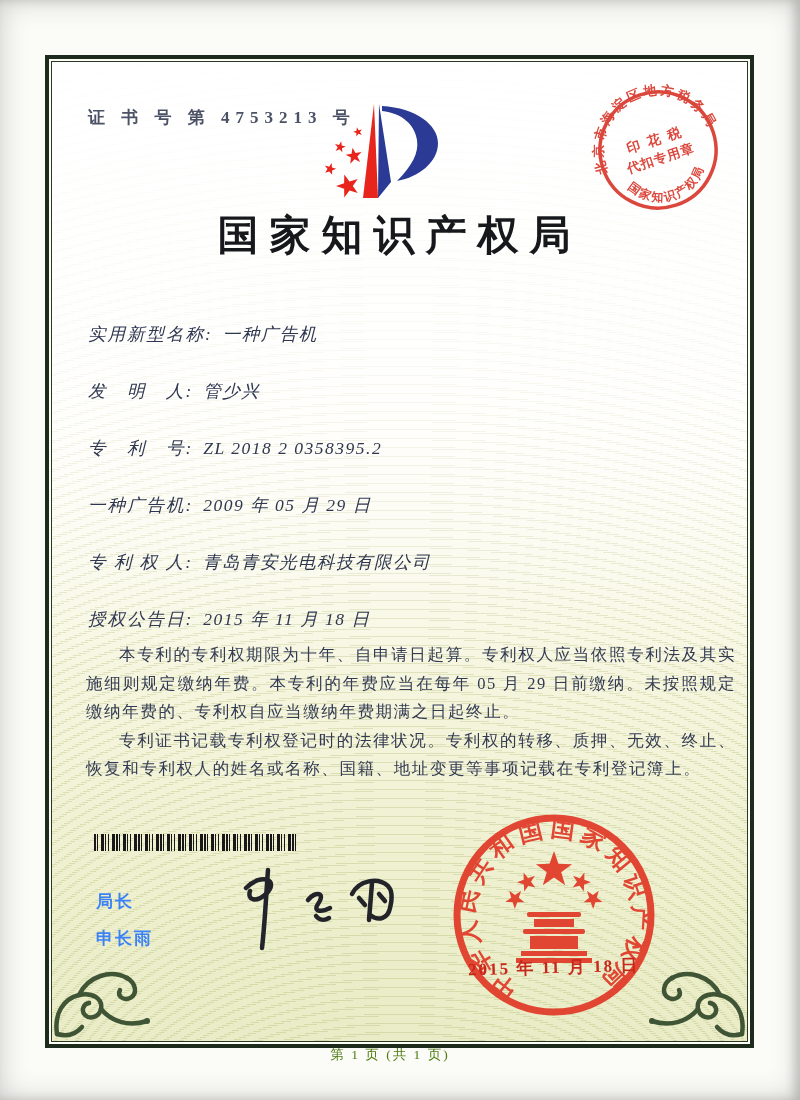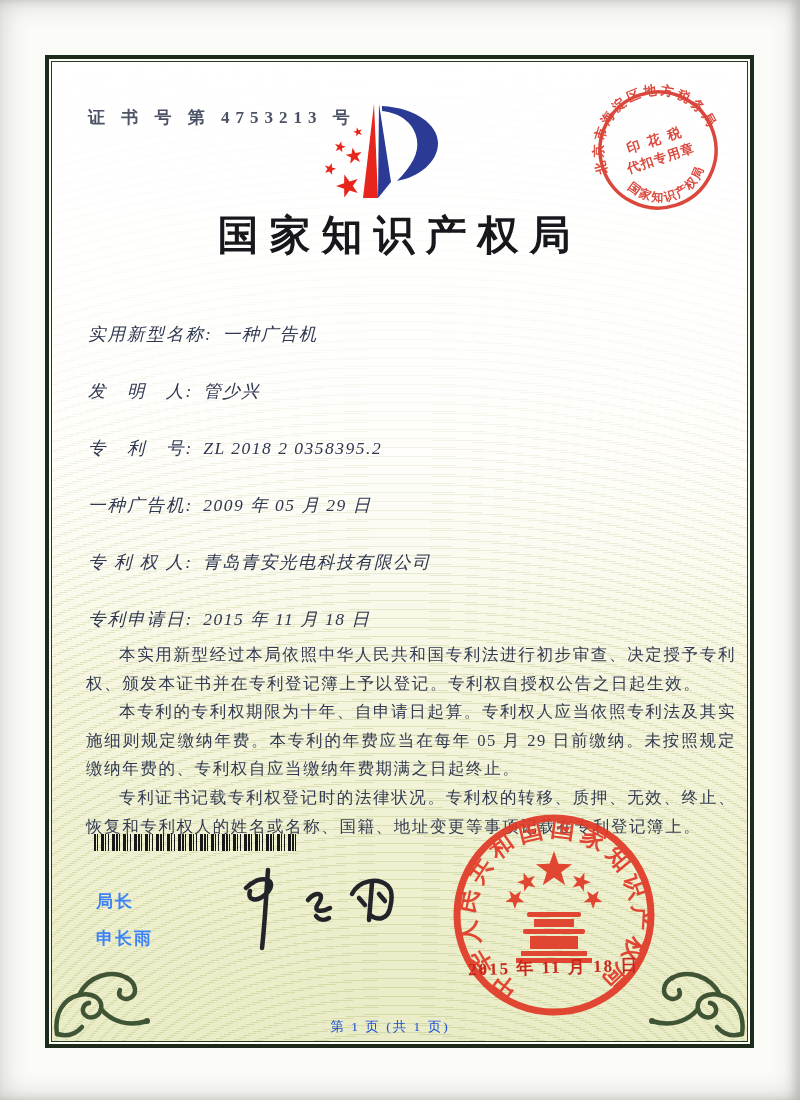--- a/index.html
+++ b/index.html
@@ -84,22 +84,22 @@
   }
   .officer-block div{margin-bottom:14px;}
   .signature{position:absolute;left:204px;top:858px;z-index:4;}
   .office-seal{position:absolute;left:443px;top:806px;z-index:3;}
   .seal-date{
     position:absolute;left:468px;top:956px;z-index:5;
     font-size:17px;color:#c8271b;letter-spacing:2px;white-space:nowrap;
     transform:rotate(-1.5deg);font-weight:bold;
   }
   .page-footer{
-    position:absolute;left:45px;top:1018px;width:640px;z-index:3;
-    text-align:center;font-size:13.5px;color:#1d4ed8;letter-spacing:2px;padding-left:25px;
+    position:absolute;left:45px;top:1046px;width:640px;z-index:3;
+    text-align:center;font-size:13.5px;color:#4d7c0f;letter-spacing:2px;padding-left:25px;
   }
 </style>
 </head>
 <body>
 
 <div>
 
   <div class="cert-frame">
     <div class="cert-bg"></div>
     <div class="inner-line"></div>
@@ -178,25 +178,24 @@
   <div class="field-row" style="top:436px">
     <span class="lbl">专　利　号:</span><span class="val">ZL 2018 2 0358395.2</span>
   </div>
   <div class="field-row" style="top:493px">
     <span class="lbl">一种广告机:</span><span class="val">2009 年 05 月 29 日</span>
   </div>
   <div class="field-row" style="top:550px">
     <span class="lbl">专 利 权 人:</span><span class="val">青岛青安光电科技有限公司</span>
   </div>
   <div class="field-row" style="top:607px">
-    <span class="lbl">专利申请日:</span><span class="val">2015 年 11 月 18 日</span>
+    <span class="lbl">授权公告日:</span><span class="val">2015 年 11 月 18 日</span>
   </div>
 
   <div class="body-text">
-    <p>本实用新型经过本局依照中华人民共和国专利法进行初步审查、决定授予专利权、颁发本证书并在专利登记簿上予以登记。专利权自授权公告之日起生效。</p>
     <p>本专利的专利权期限为十年、自申请日起算。专利权人应当依照专利法及其实施细则规定缴纳年费。本专利的年费应当在每年 05 月 29 日前缴纳。未按照规定缴纳年费的、专利权自应当缴纳年费期满之日起终止。</p>
     <p>专利证书记载专利权登记时的法律状况。专利权的转移、质押、无效、终止、恢复和专利权人的姓名或名称、国籍、地址变更等事项记载在专利登记簿上。</p>
   </div>
 
   <div class="barcode"></div>
 
   <div class="officer-block">
     <div>局长</div>
     <div>申长雨</div>
   </div>

